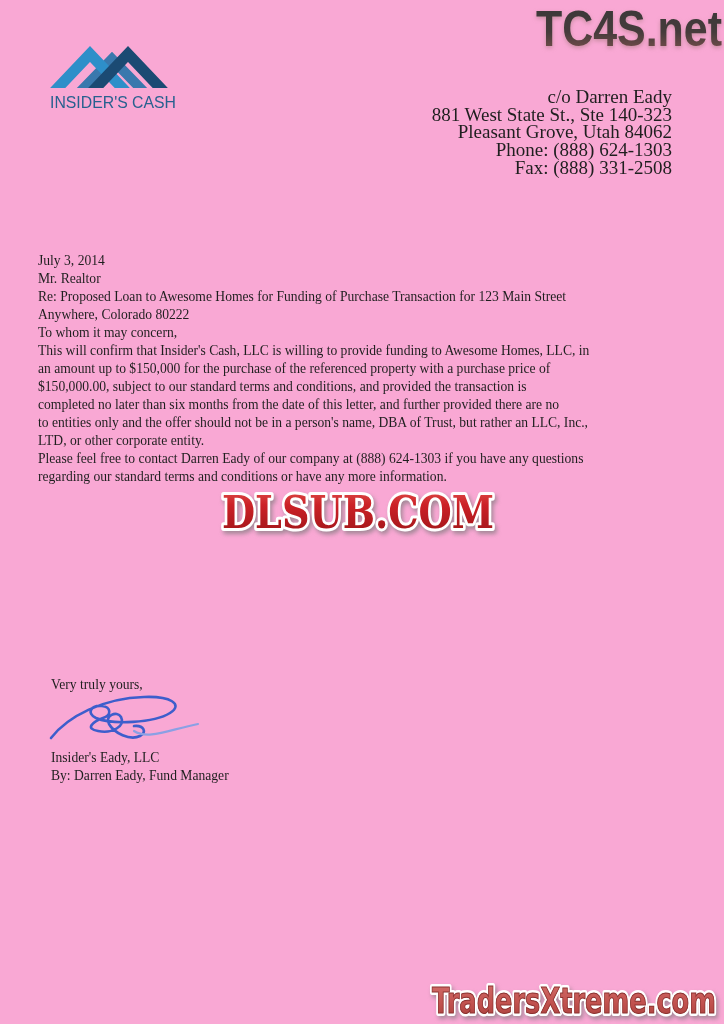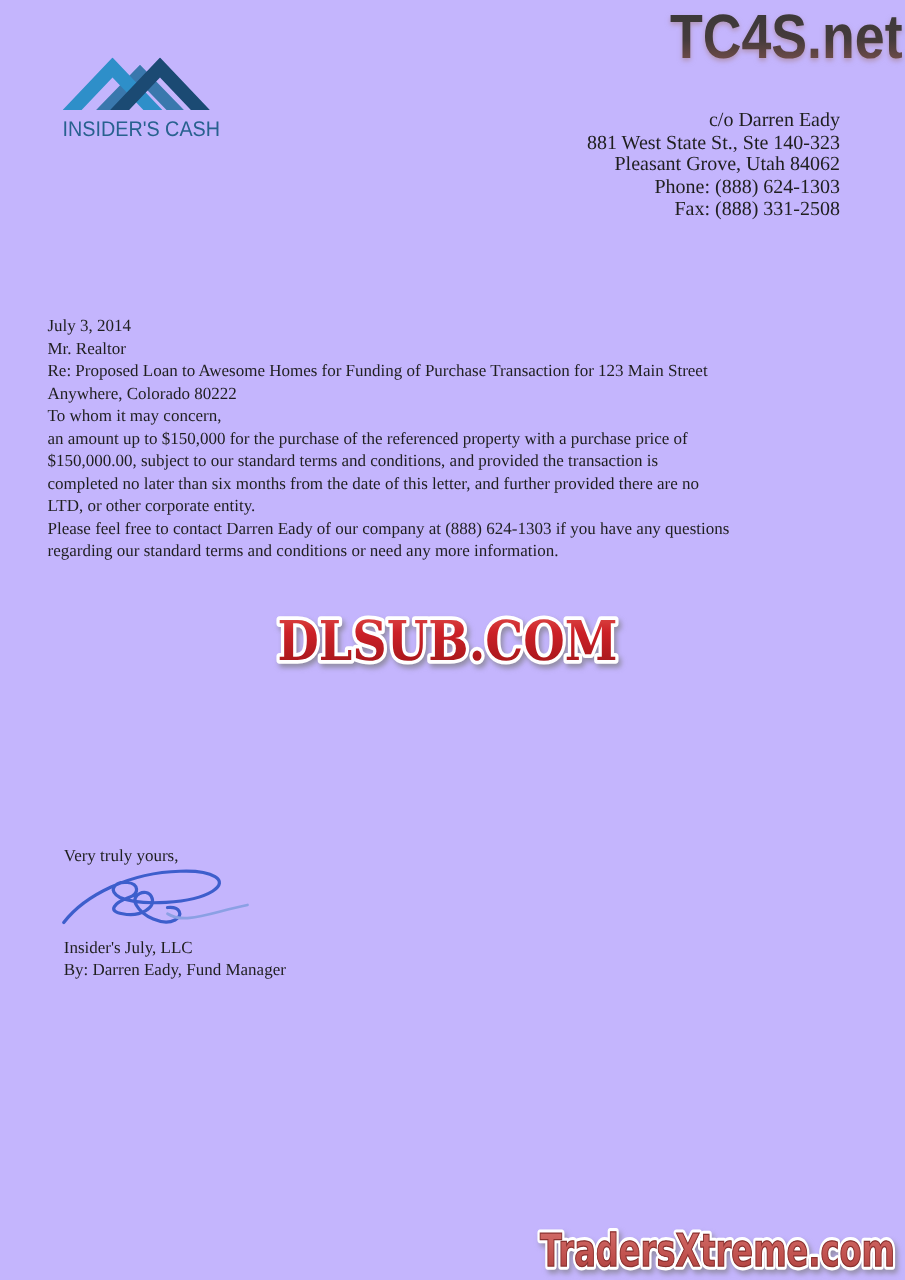--- a/index.html
+++ b/index.html
@@ -1,31 +1,31 @@
 <!DOCTYPE html>
 <html><head>
 <meta charset="utf-8">
 <style>
   html,body{margin:0;padding:0;background:#ffffff;}
   .page{
-    position:relative;width:724px;height:1024px;background:#c4b5fd;
+    position:relative;width:724px;height:1024px;background:#f9a8d4;
     overflow:hidden;font-family:"Liberation Serif",serif;color:#222;
   }
   
   .wm-top{position:absolute;top:0;left:533px;width:192px;height:60px;
     filter:drop-shadow(0 2px 2px rgba(160,120,120,.55));}
   .wm-top text{font-family:"Liberation Sans",sans-serif;font-weight:bold;font-size:50px;}
   
   .logo{position:absolute;left:50px;top:46px;width:130px;}
   .logo-word{margin-top:1px;font-family:"Liberation Sans",sans-serif;
     font-size:17px;color:#28618f;transform:scaleX(.93);transform-origin:left;
     white-space:nowrap;letter-spacing:0px;}
   
   .contact{position:absolute;top:88px;right:52px;text-align:right;
-    font-size:16px;line-height:17.7px;color:#1f1f1f;}
+    font-size:19px;line-height:17.7px;color:#1f1f1f;}
   
   .body-block{position:absolute;left:38px;top:252px;width:645px;
     font-size:13.6px;line-height:18px;color:#1f1f1f;}
   .line{white-space:nowrap;}
   .para{}
   .rel{position:relative;}
   .frag-right{position:absolute;left:449px;top:0;}
   
   .wm-mid{position:absolute;left:218px;top:483px;width:290px;height:55px;z-index:5;
     filter:drop-shadow(2px 3px 2px rgba(120,120,120,.65));}
@@ -78,32 +78,34 @@
     <div class="line para">Mr. Realtor</div>
 
     <div class="para">
       <div class="line">Re: Proposed Loan to Awesome Homes for Funding of Purchase Transaction for 123 Main Street</div>
       <div class="line">Anywhere, Colorado 80222</div>
     </div>
 
     <div class="line para">To whom it may concern,</div>
 
     <div class="para">
+      <div class="line">This will confirm that Insider's Cash, LLC is willing to provide funding to Awesome Homes, LLC, in</div>
       <div class="line">an amount up to $150,000 for the purchase of the referenced property with a purchase price of</div>
       <div class="line">$150,000.00, subject to our standard terms and conditions, and provided the transaction is</div>
       <div class="line">completed no later than six months from the date of this letter, and further provided there are no</div>
     </div>
 
     <div class="para">
+      <div class="line">to entities only and the offer should not be in a person's name, DBA of Trust, but rather an LLC, Inc.,</div>
       <div class="line">LTD, or other corporate entity.</div>
     </div>
 
     <div class="para">
       <div class="line">Please feel free to contact Darren Eady of our company at (888) 624-1303 if you have any questions</div>
-      <div class="line">regarding our standard terms and conditions or need any more information.</div>
+      <div class="line">regarding our standard terms and conditions or have any more information.</div>
     </div>
   </div>
 
   <svg class="wm-mid" viewBox="0 0 290 55">
     <defs>
       <linearGradient id="gRed" x1="0" y1="0" x2="0" y2="1">
         <stop offset="0%" stop-color="#e0524d"></stop>
         <stop offset="35%" stop-color="#cc2127"></stop>
         <stop offset="100%" stop-color="#9c1418"></stop>
       </linearGradient>
@@ -113,21 +115,21 @@
 
   <div class="closing-text" style="top:676px;">Very truly yours,</div>
 
   <svg class="sig" viewBox="0 0 158 58">
     <path d="M5,48 C22,26 58,8 98,7 C124,6 138,14 124,23 C108,33 66,35 50,28
              C40,23 45,15 56,16 C65,17 66,25 57,28 C46,32 39,39 52,41
              C66,44 80,36 75,27 C71,20 58,26 63,34 C68,43 84,51 94,46 C101,42 98,35 88,36" fill="none" stroke="#3d5ecc" stroke-width="2.6" stroke-linecap="round" stroke-linejoin="round"></path>
     <path d="M88,41 C102,50 122,40 152,34" fill="none" stroke="#8ba0e4" stroke-width="2.2" stroke-linecap="round"></path>
   </svg>
 
-  <div class="closing-text" style="top:749px;">Insider's July, LLC</div>
+  <div class="closing-text" style="top:749px;">Insider's Eady, LLC</div>
   <div class="closing-text" style="top:767px;">By: Darren Eady, Fund Manager</div>
 
   <svg class="wm-bottom" viewBox="0 0 294 48">
     <defs>
       <linearGradient id="gSalmon" x1="0" y1="0" x2="0" y2="1">
         <stop offset="0%" stop-color="#d4706c"></stop>
         <stop offset="60%" stop-color="#c0504d"></stop>
         <stop offset="100%" stop-color="#a63f3c"></stop>
       </linearGradient>
     </defs>

